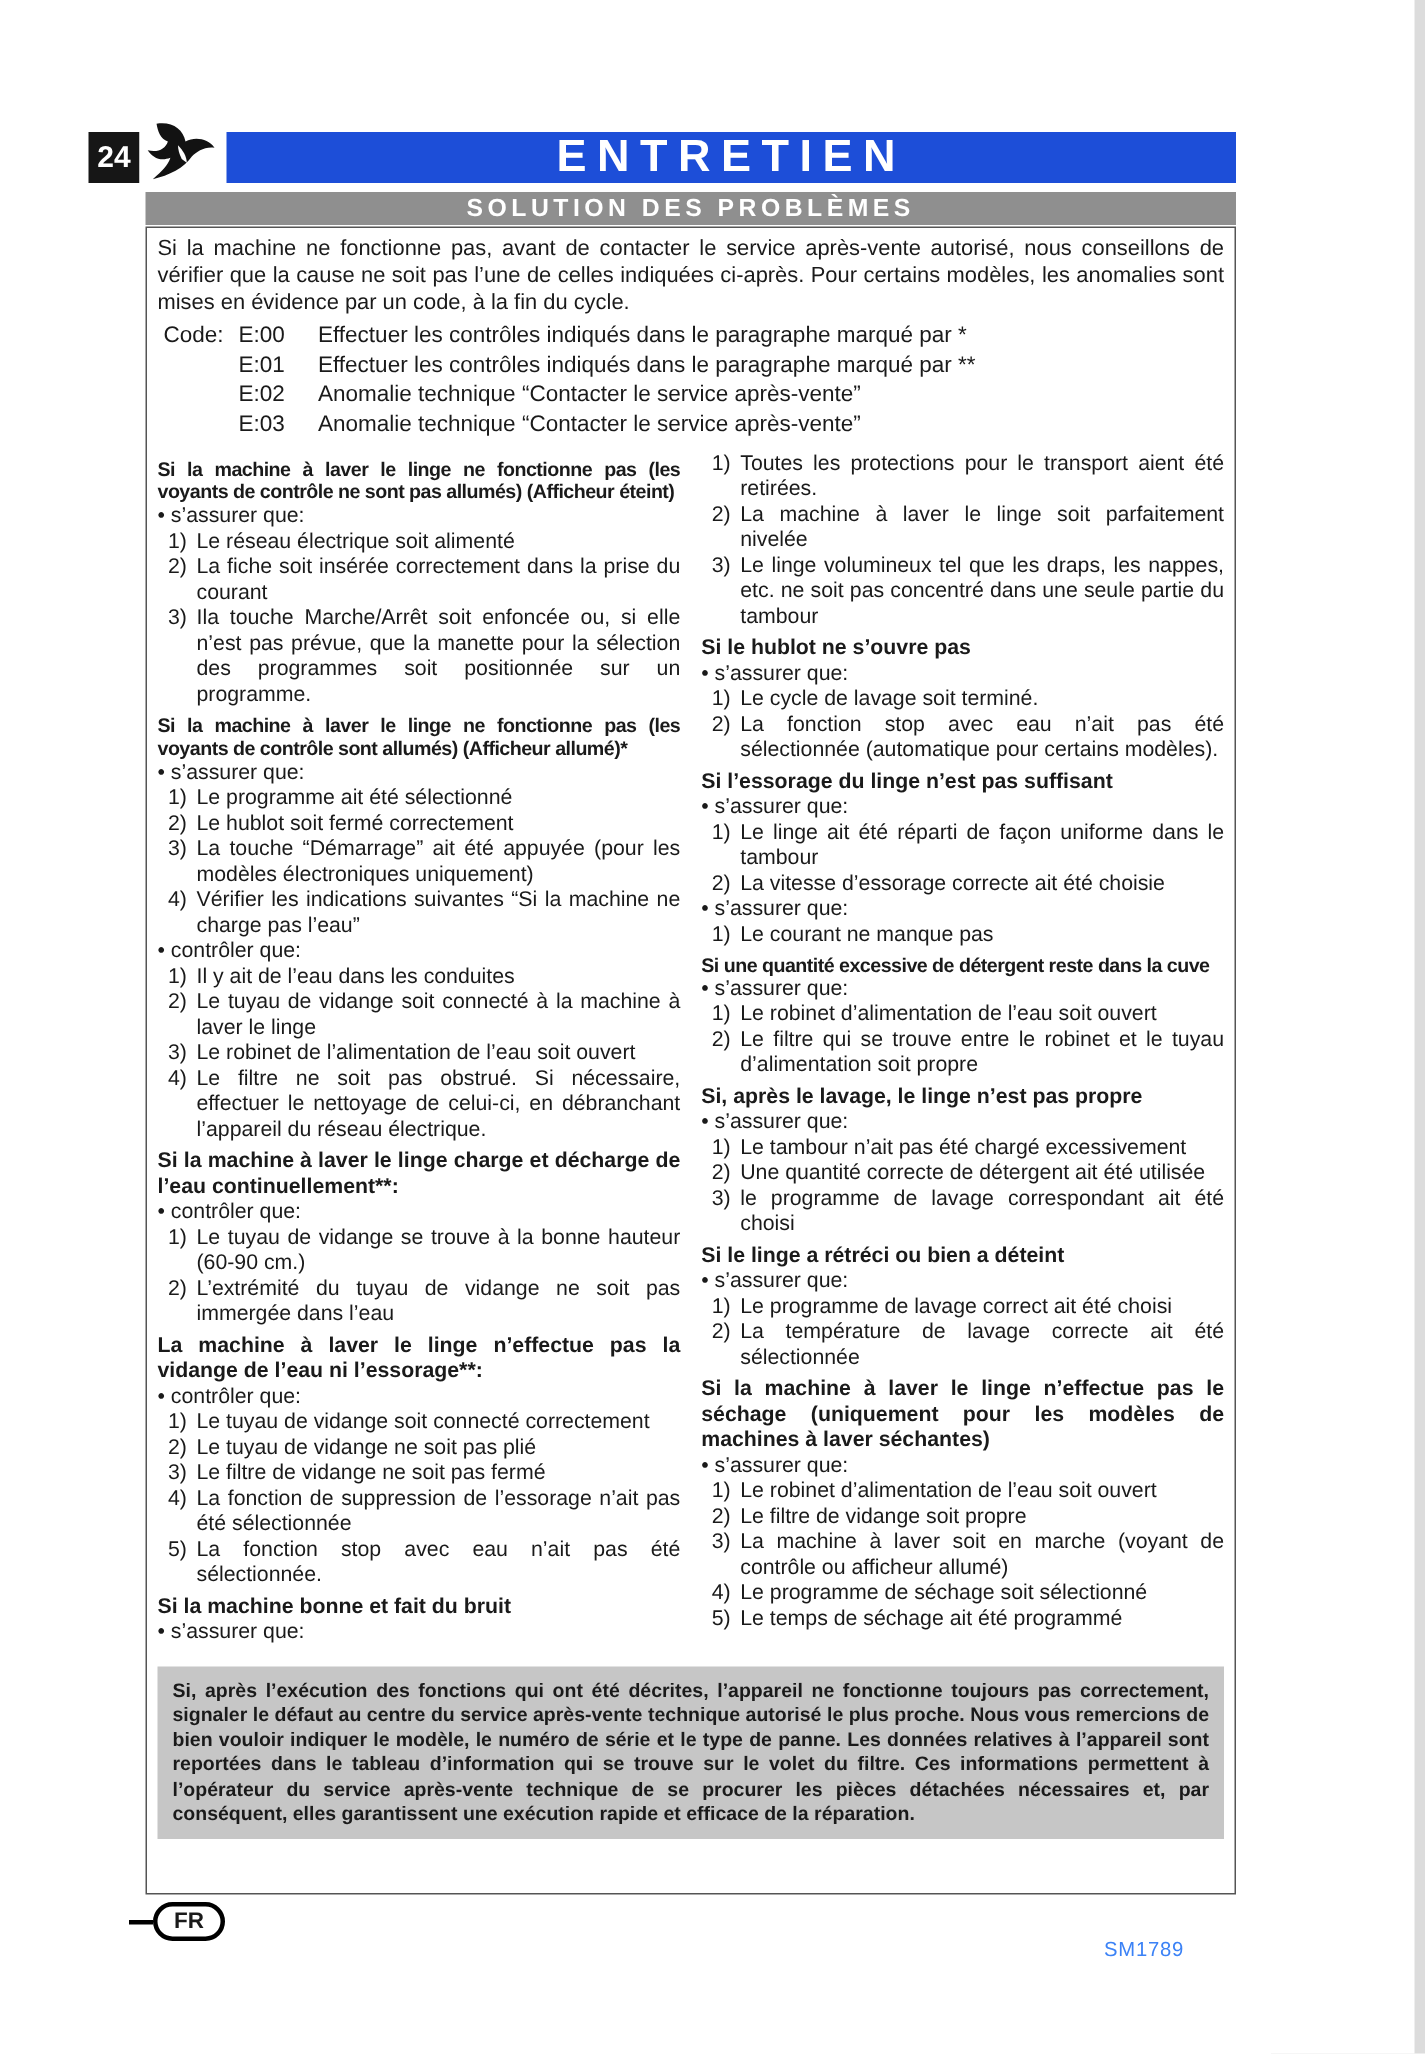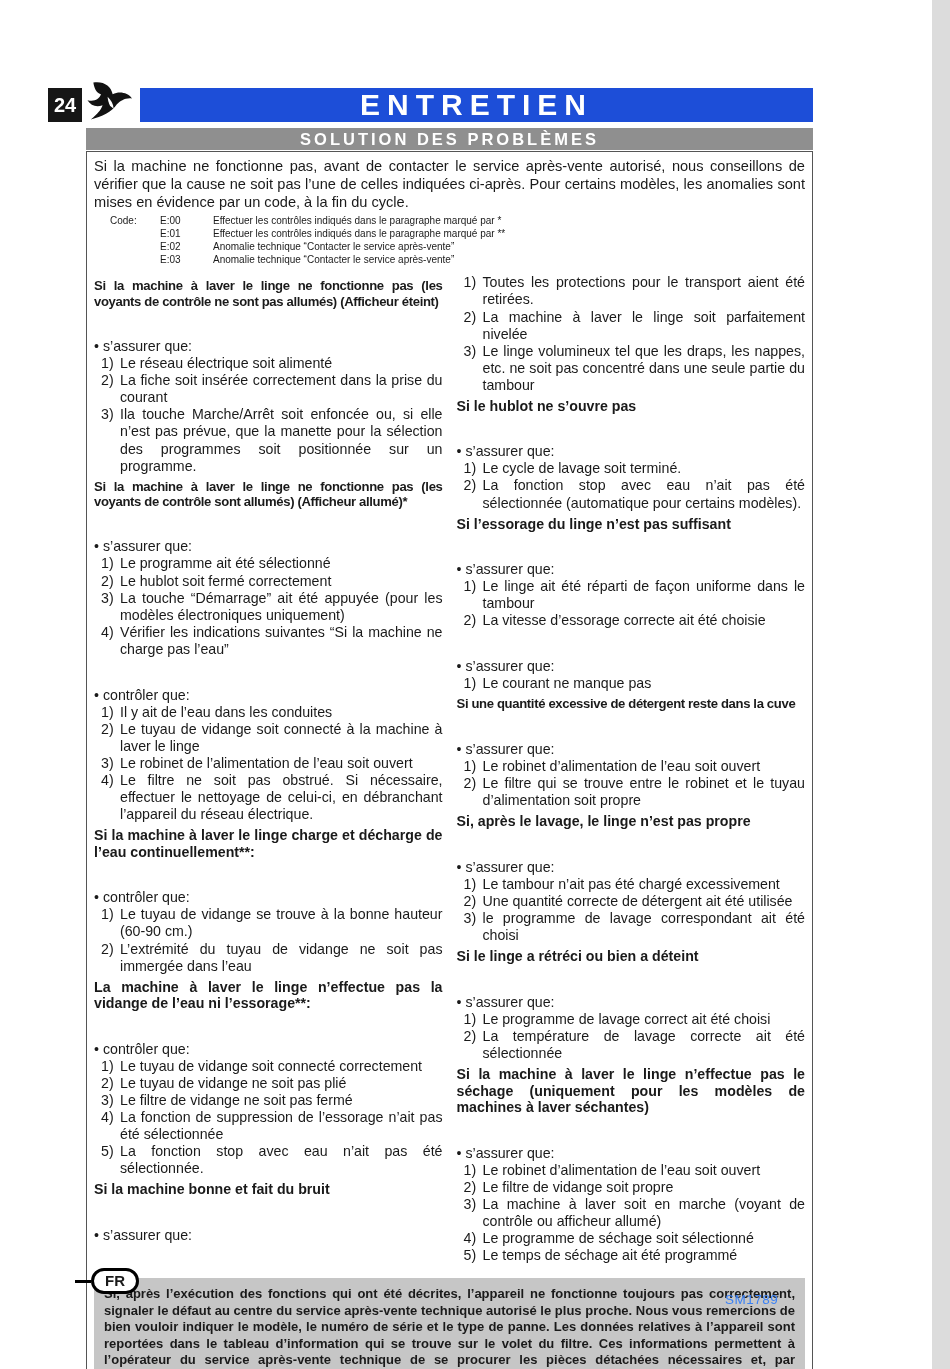--- a/index.html
+++ b/index.html
@@ -9,21 +9,21 @@
     background: #ffffff;
     color: #1a1a1a;
     position: relative;
     overflow: hidden;
   }
   .scan-strip {
     position: absolute; right: 0; top: 0; width: 137px; height: 1369px;
     background: #dcdcdc;
   }
   .page {
-    position: absolute; left: 3px; top: 0; width: 929px; height: 1369px;
+    position: absolute; left: 14px; top: 0; width: 929px; height: 1369px;
     background: #ffffff;
   }
   
   .page-num-box {
     position: absolute; left: 45px; top: 88px; width: 34px; height: 34px;
     background: #161616; color: #fff;
     font-size: 20px; font-weight: bold;
     display: flex; align-items: center; justify-content: center;
   }
   .logo-box {
@@ -44,32 +44,32 @@
     display: flex; align-items: center; justify-content: center;
   }
   
   .content-box {
     position: absolute; left: 83px; top: 151px; width: 727px; min-height: 1112px;
     border: 1px solid #555;
     padding: 5px 7px 10px 7px;
     font-size: 14.2px; line-height: 1.2;
   }
   .intro { text-align: justify; margin-bottom: 2px; font-size: 14.6px; line-height: 1.25; }
-  .codes { margin: 2px 0 8px 16px; font-size: 10px; line-height: 1.32; }
+  .codes { margin: 2px 0 8px 4px; font-size: 15px; line-height: 1.32; }
   .code-row { display: flex; }
   .code-label { flex: 0 0 50px; }
   .code-key  { flex: 0 0 53px; }
   .code-desc { flex: 1; }
   
   .columns { display: flex; gap: 14px; }
   .col { flex: 1 1 0; min-width: 0; }
   .section { margin: 0; }
   .heading { font-weight: bold; text-align: justify; line-height: 1.18; margin-top: 4px; }
   .heading.condensed { font-size: 13.1px; letter-spacing: -0.35px; }
-  .lead { line-height: 1.2; margin-top: 29px; }
+  .lead { line-height: 1.2; }
   .item { display: flex; line-height: 1.2; }
   .inum { flex: 0 0 26px; padding-left: 7px; }
   .itxt { flex: 1; text-align: justify; }
   
   .footer-note {
     margin-top: 14px;
     background: #c6c6c6;
     font-weight: bold;
     font-size: 13px; line-height: 1.27;
     text-align: justify;

